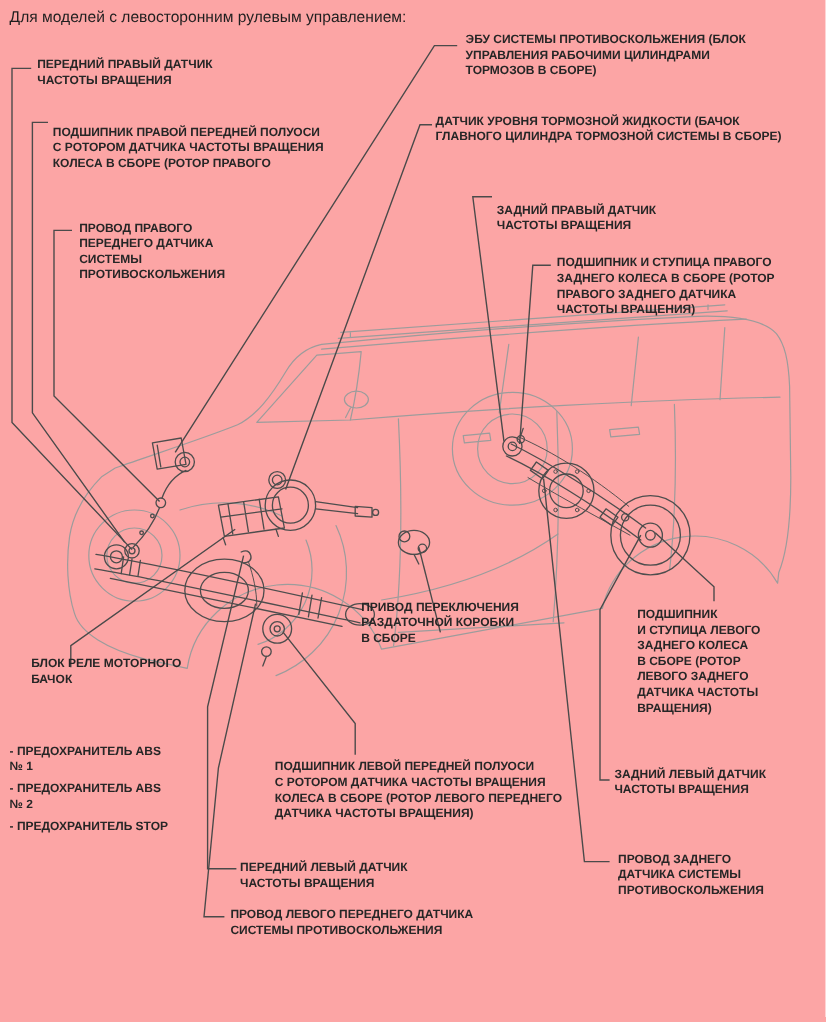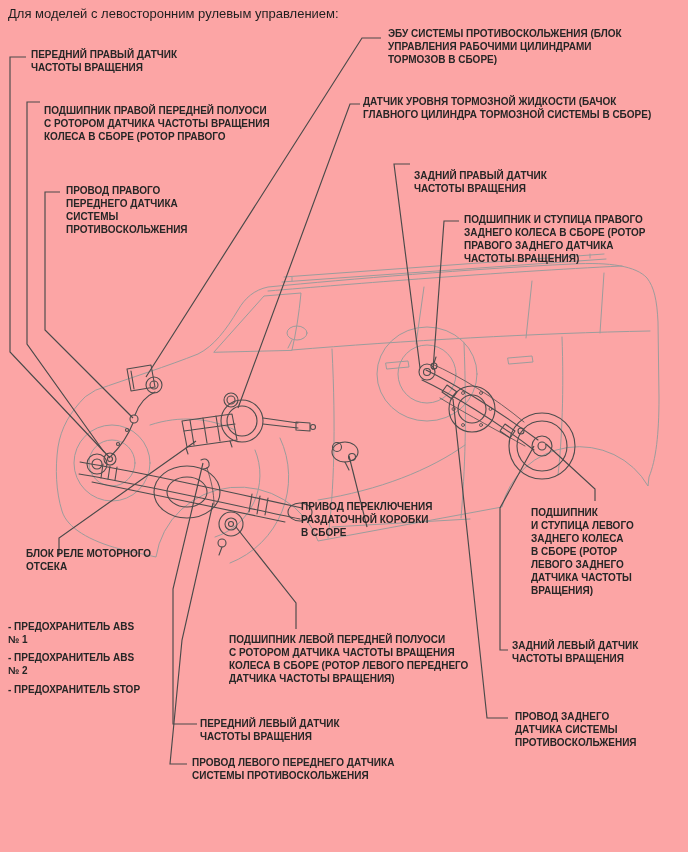--- a/index.html
+++ b/index.html
@@ -214,21 +214,21 @@
         <div class="cl">ЧАСТОТЫ ВРАЩЕНИЯ</div>
       </div>
       <div class="callout" style="left: 464px; top: 213px;">
         <div class="cl">ПОДШИПНИК И СТУПИЦА ПРАВОГО</div>
         <div class="cl">ЗАДНЕГО КОЛЕСА В СБОРЕ (РОТОР</div>
         <div class="cl">ПРАВОГО ЗАДНЕГО ДАТЧИКА</div>
         <div class="cl">ЧАСТОТЫ ВРАЩЕНИЯ)</div>
       </div>
       <div class="callout" style="left: 10px; top: 547px; margin-left: 16px;">
         <div class="cl">БЛОК РЕЛЕ МОТОРНОГО</div>
-        <div class="cl">ОТСЕКА</div>
+        <div class="cl">БАЧОК</div>
       </div>
       <div class="callout" style="left: 8px; top: 620px;">
         <div class="cl">- ПРЕДОХРАНИТЕЛЬ ABS</div>
         <div class="cl">№ 1</div>
       </div>
       <div class="callout" style="left: 8px; top: 651px;">
         <div class="cl">- ПРЕДОХРАНИТЕЛЬ ABS</div>
         <div class="cl">№ 2</div>
       </div>
       <div class="callout" style="left: 8px; top: 683px;">

